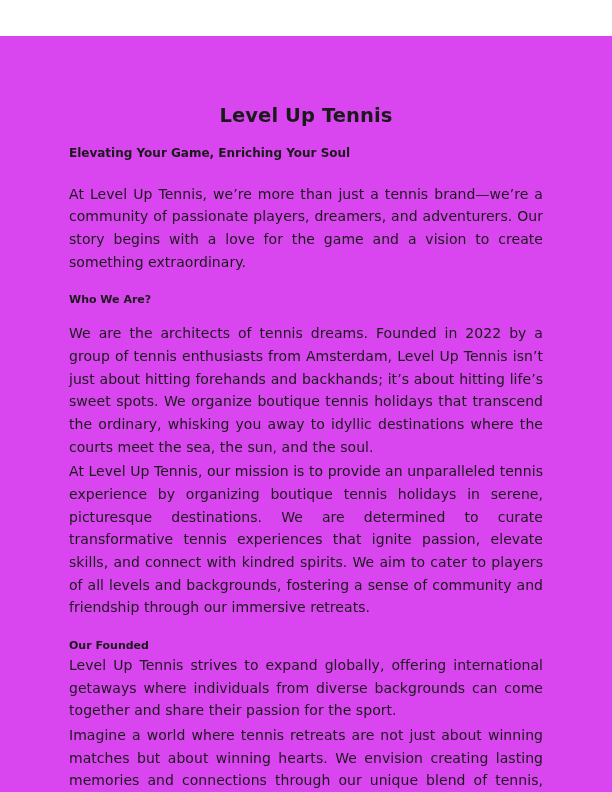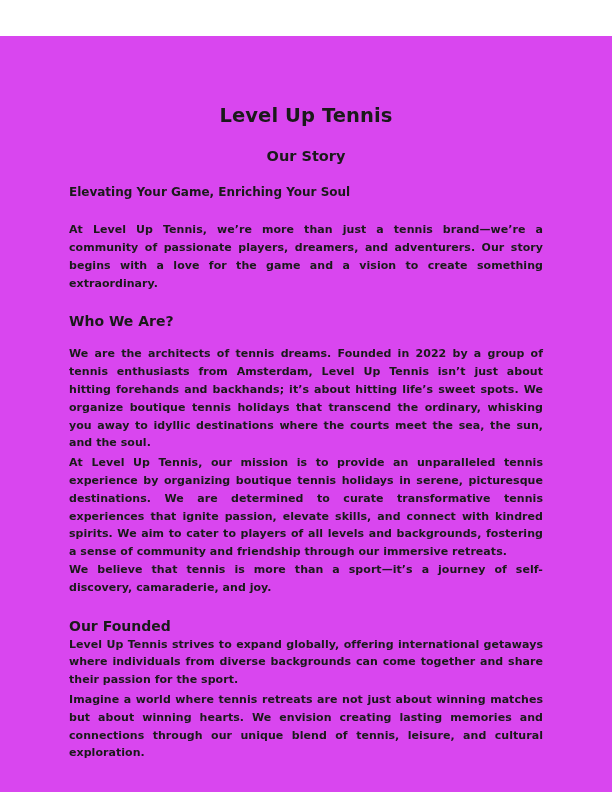--- a/index.html
+++ b/index.html
@@ -40,55 +40,53 @@
     line-height: 1.2;
   }
   .doc-tagline {
     font-size: 12px;
     font-weight: bold;
     text-align: left;
     margin: 19px 0 0 0;
     line-height: 1.2;
   }
   .section-heading {
-    font-size: 14px;
+    font-size: 11px;
     font-weight: bold;
     margin: 0;
     line-height: 1.35;
   }
   .body-text {
-    font-size: 11px;
-    font-weight: bold;
+    font-size: 14px;
+    font-weight: normal;
     text-align: justify;
     text-justify: inter-word;
     margin: 0;
     line-height: 1.62;
     letter-spacing: 0.05px;
   }
   .gap-lead { margin-top: 22px; }
   .gap-section { margin-top: 20px; }
   .gap-para { margin-top: 14px; }
   .gap-tight { margin-top: 2px; }
 </style>
 </head>
 <body>
 
 <div class="page">
 
   <h1 class="doc-title">Level Up Tennis</h1>
 
-  <h2 class="doc-subtitle">Our Story</h2>
 
   <p class="doc-tagline">Elevating Your Game, Enriching Your Soul</p>
 
   <p class="body-text gap-lead">At Level Up Tennis, we’re more than just a tennis brand—we’re a community of passionate players, dreamers, and adventurers. Our story begins with a love for the game and a vision to create something extraordinary.</p>
 
   <h3 class="section-heading gap-section">Who We Are?</h3>
   <p class="body-text gap-para">We are the architects of tennis dreams. Founded in 2022 by a group of tennis enthusiasts from Amsterdam, Level Up Tennis isn’t just about hitting forehands and backhands; it’s about hitting life’s sweet spots. We organize boutique tennis holidays that transcend the ordinary, whisking you away to idyllic destinations where the courts meet the sea, the sun, and the soul.</p>
 
   <p class="body-text gap-tight">At Level Up Tennis, our mission is to provide an unparalleled tennis experience by organizing boutique tennis holidays in serene, picturesque destinations. We are determined to curate transformative tennis experiences that ignite passion, elevate skills, and connect with kindred spirits. We aim to cater to players of all levels and backgrounds, fostering a sense of community and friendship through our immersive retreats.</p>
-  <p class="body-text">We believe that tennis is more than a sport—it’s a journey of self-discovery, camaraderie, and joy.</p>
 
   <h3 class="section-heading gap-section">Our Founded</h3>
   <p class="body-text">Level Up Tennis strives to expand globally, offering international getaways where individuals from diverse backgrounds can come together and share their passion for the sport.</p>
   <p class="body-text gap-tight">Imagine a world where tennis retreats are not just about winning matches but about winning hearts. We envision creating lasting memories and connections through our unique blend of tennis, leisure, and cultural exploration.</p>
 
 </div>
 
 </body></html>

